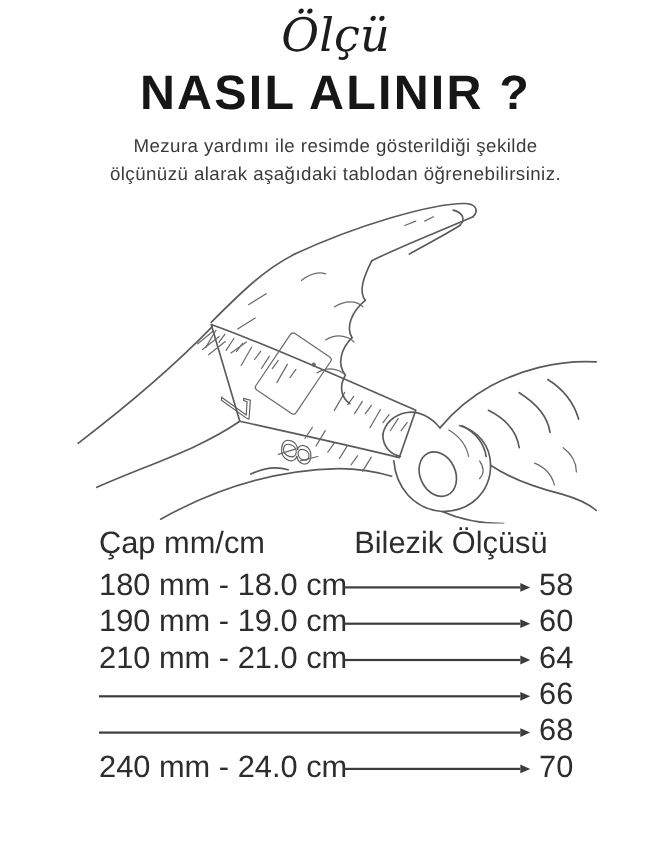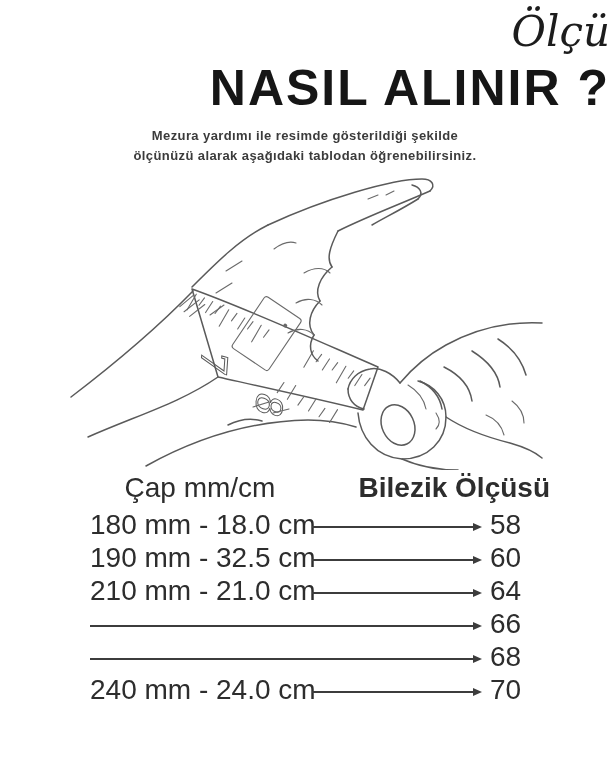--- a/index.html
+++ b/index.html
@@ -1,30 +1,30 @@
 <!DOCTYPE html>
 <html><head>
 <meta charset="utf-8">
 <style>
   html,body{margin:0;padding:0;background:#fff;}
   .page{width:610px;height:778px;overflow:hidden;background:#fff;
         font-family:"Liberation Sans",sans-serif;position:relative;}
-  .script-title{margin-top:6px;text-align:right;
+  .script-title{margin-top:6px;text-align:center;
         font-family:"DejaVu Serif","Liberation Serif",serif;
         font-style:italic;font-size:42px;line-height:1.25;color:#1c1c1c;}
-  .main-title{margin:4px 0 0 0;text-align:right;font-weight:bold;
-        font-size:50px;line-height:1.0;letter-spacing:2px;color:#161616;}
-  .description{margin:13px 0 0 0;text-align:center;font-size:13px;
-        line-height:1.55;letter-spacing:.4px;color:#3b3b3b;font-weight:bold;}
+  .main-title{margin:4px 0 0 0;text-align:center;font-weight:bold;
+        font-size:44px;line-height:1.0;letter-spacing:2px;color:#161616;}
+  .description{margin:13px 0 0 0;text-align:center;font-size:17px;
+        line-height:1.55;letter-spacing:.4px;color:#3b3b3b;}
   .illustration{width:475px;height:295px;margin:9px auto 0 auto;}
   .size-table{width:448px;margin:0 auto 0 90px;}
   .thead{display:flex;align-items:center;height:36px;color:#2d2d2d;
         font-size:28px;margin-bottom:3px;}
-  .th-left{width:220px;text-align:center;}
-  .th-right{flex:1;text-align:right;transform:translateX(12px);font-weight:bold;}
+  .th-left{width:220px;}
+  .th-right{flex:1;text-align:left;transform:translateX(12px);}
   .trow{display:flex;align-items:center;height:33px;color:#2d2d2d;
         font-size:28px;white-space:nowrap;}
   .tlabel{width:222px;text-align:left;}
   .arrow{flex:1;display:flex;align-items:center;margin:0 8px 0 0;position:relative;top:2px;}
   .arrow-shaft{flex:1;height:0;border-top:2px solid #3c3c3c;}
   .arrow-head{width:0;height:0;border-left:9px solid #3c3c3c;
         border-top:4px solid transparent;border-bottom:4px solid transparent;}
   .tsize{width:48px;text-align:left;}
   svg text{font-family:"DejaVu Serif",serif;font-style:italic;}
 </style>
@@ -116,21 +116,21 @@
     <div class="trow">
       <span class="tlabel">180 mm - 18.0 cm</span>
       <span class="arrow">
         <span class="arrow-shaft"></span>
         <span class="arrow-head"></span>
       </span>
       <span class="tsize">58</span>
     </div>
 
     <div class="trow">
-      <span class="tlabel">190 mm - 32.5 cm</span>
+      <span class="tlabel">190 mm - 19.0 cm</span>
       <span class="arrow">
         <span class="arrow-shaft"></span>
         <span class="arrow-head"></span>
       </span>
       <span class="tsize">60</span>
     </div>
 
 
     <div class="trow">
       <span class="tlabel">210 mm - 21.0 cm</span>

